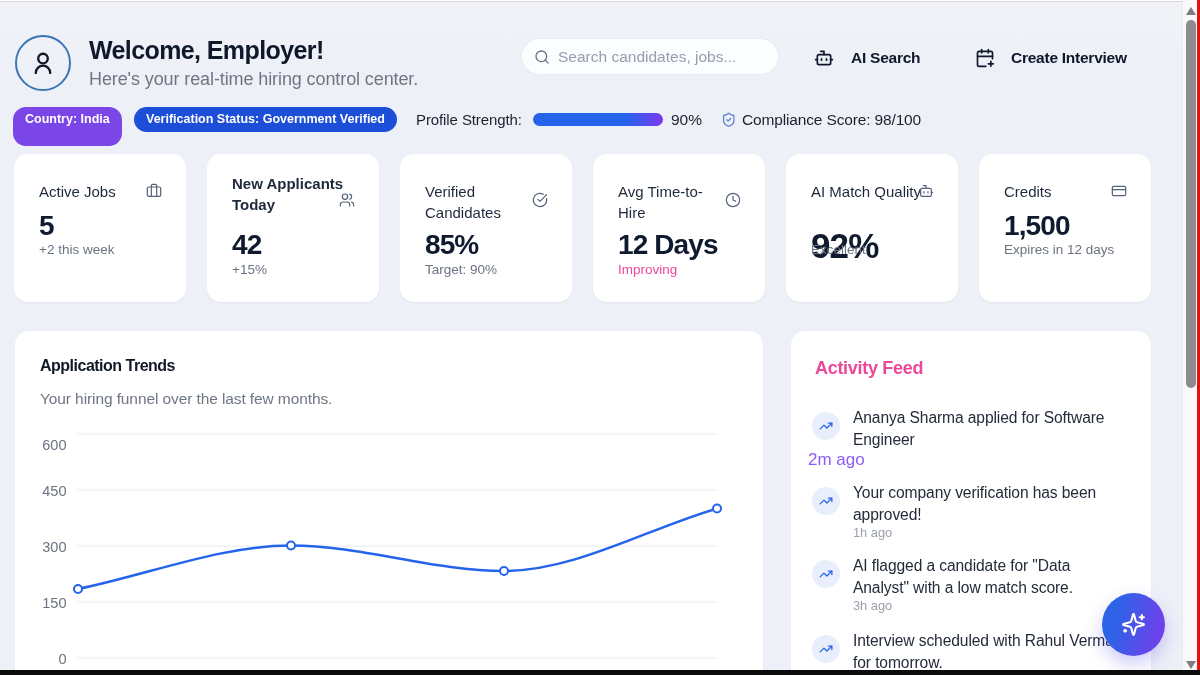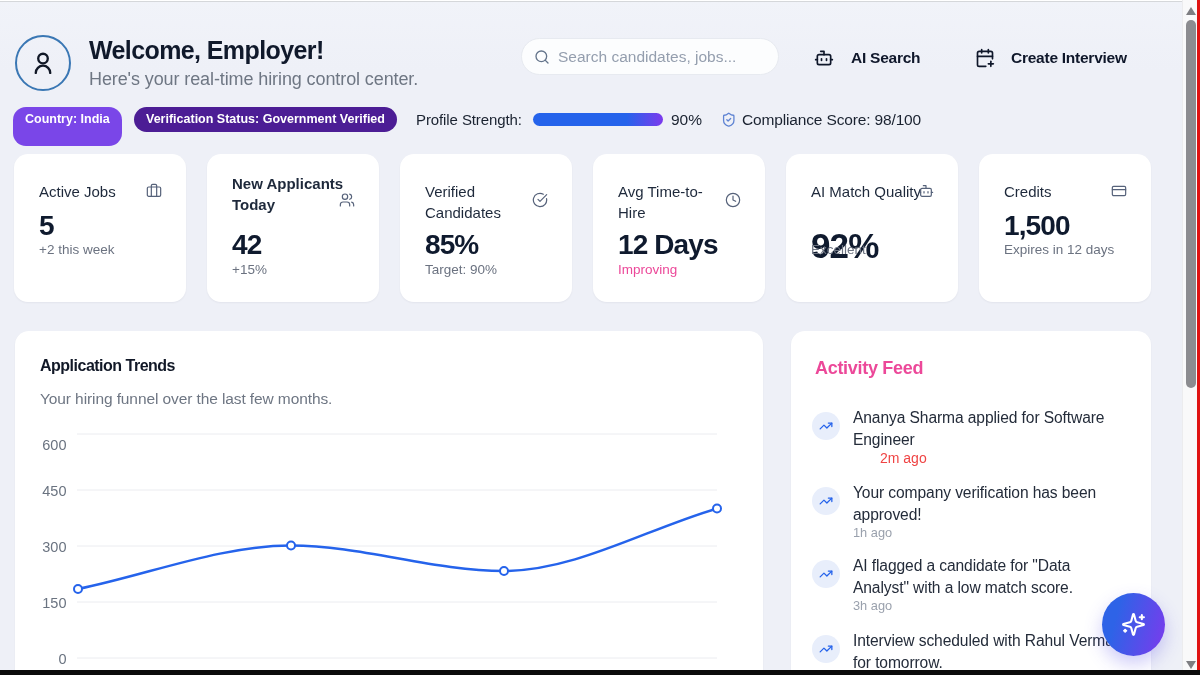--- a/index.html
+++ b/index.html
@@ -44,21 +44,21 @@
     <path d="M8 2v4"></path>
     <path d="M16 2v4"></path>
     <path d="M21 13V6a2 2 0 0 0-2-2H5a2 2 0 0 0-2 2v14a2 2 0 0 0 2 2h8"></path>
     <path d="M3 10h18"></path>
     <path d="M16 19h6"></path>
     <path d="M19 16v6"></path>
   </svg>
 <div class="abs" style="left:1011px;top:49px;font-size:15.5px;font-weight:bold;color:#0f172a;letter-spacing:-0.25px;">Create Interview</div>
 
 <div class="abs" style="left:13px;top:107px;height:39px;padding:0 12px;background:#7a46e8;border-radius:13px;color:#fff;font-size:12.5px;font-weight:bold;line-height:25px;">Country: India</div>
-<div class="abs" style="left:134px;top:107px;height:25px;padding:0 12px;background:#4c1d95;border-radius:13px;color:#fff;font-size:12.5px;font-weight:bold;line-height:25px;">Verification Status: Government Verified</div>
+<div class="abs" style="left:134px;top:107px;height:25px;padding:0 12px;background:#1d4ed8;border-radius:13px;color:#fff;font-size:12.5px;font-weight:bold;line-height:25px;">Verification Status: Government Verified</div>
 <div class="abs" style="left:416px;top:111px;font-size:15px;color:#1a2230;letter-spacing:-0.1px;">Profile Strength:</div>
 <div class="abs" style="left:533px;top:113px;width:130px;height:13px;border-radius:7px;background:linear-gradient(90deg,#2563eb 0%,#2563eb 72%,#7c3aed 100%);"></div>
 <div class="abs" style="left:671px;top:111px;font-size:15.5px;color:#1a2230;">90%</div>
 <svg class="abs" style="left:721px;top:112px;" width="15.5" height="15.5" viewBox="0 0 24 24" fill="none" stroke="#5e83d3" stroke-width="2" stroke-linecap="round" stroke-linejoin="round">
     <path d="M20 13c0 5-3.5 7.5-7.66 8.95a1 1 0 0 1-.67-.01C7.5 20.5 4 18 4 13V6a1 1 0 0 1 1-1c2 0 4.5-1.2 6.24-2.72a1.17 1.17 0 0 1 1.52 0C14.51 3.81 17 5 19 5a1 1 0 0 1 1 1z"></path>
     <path d="m9 12 2 2 4-4"></path>
   </svg>
 <div class="abs" style="left:742px;top:111px;font-size:15.5px;color:#1a2230;letter-spacing:-0.15px;">Compliance Score: 98/100</div>
 
 <div id="cards">
@@ -148,21 +148,21 @@
 
 <div class="card abs" style="left:791px;top:331px;width:360px;height:369px;"></div>
 <div class="abs" style="left:815px;top:358px;font-size:18px;font-weight:bold;color:#ec4899;letter-spacing:-0.3px;">Activity Feed</div>
 <div id="feed">
     <div class="abs" style="left:812px;top:412px;width:28px;height:28px;border-radius:50%;background:#e8eefb;"></div>
     <svg class="abs" style="left:819px;top:419px;" width="14" height="14" viewBox="0 0 24 24" fill="none" stroke="#2563eb" stroke-width="2.2" stroke-linecap="round" stroke-linejoin="round">
       <polyline points="22 7 13.5 15.5 8.5 10.5 2 17"></polyline>
       <polyline points="16 7 22 7 22 13"></polyline>
     </svg>
     <div class="abs" style="left:853px;top:407px;font-size:15.6px;color:#242c3a;line-height:22px;letter-spacing:-0.1px;">Ananya Sharma applied for Software<br>Engineer</div>
-    <div class="abs" style="left:880px;top:450px;font-size:14px;color:#ef4444;">2m ago</div>
+    <div class="abs" style="left:808px;top:450px;font-size:17px;color:#8b5cf6;">2m ago</div>
     <div class="abs" style="left:812px;top:487px;width:28px;height:28px;border-radius:50%;background:#e8eefb;"></div>
     <svg class="abs" style="left:819px;top:494px;" width="14" height="14" viewBox="0 0 24 24" fill="none" stroke="#2563eb" stroke-width="2.2" stroke-linecap="round" stroke-linejoin="round">
       <polyline points="22 7 13.5 15.5 8.5 10.5 2 17"></polyline>
       <polyline points="16 7 22 7 22 13"></polyline>
     </svg>
     <div class="abs" style="left:853px;top:482px;font-size:15.6px;color:#242c3a;line-height:22px;letter-spacing:-0.1px;">Your company verification has been<br>approved!</div>
     <div class="abs" style="left:853px;top:525px;font-size:12.8px;color:#9aa1ad;">1h ago</div>
     <div class="abs" style="left:812px;top:560px;width:28px;height:28px;border-radius:50%;background:#e8eefb;"></div>
     <svg class="abs" style="left:819px;top:567px;" width="14" height="14" viewBox="0 0 24 24" fill="none" stroke="#2563eb" stroke-width="2.2" stroke-linecap="round" stroke-linejoin="round">
       <polyline points="22 7 13.5 15.5 8.5 10.5 2 17"></polyline>

